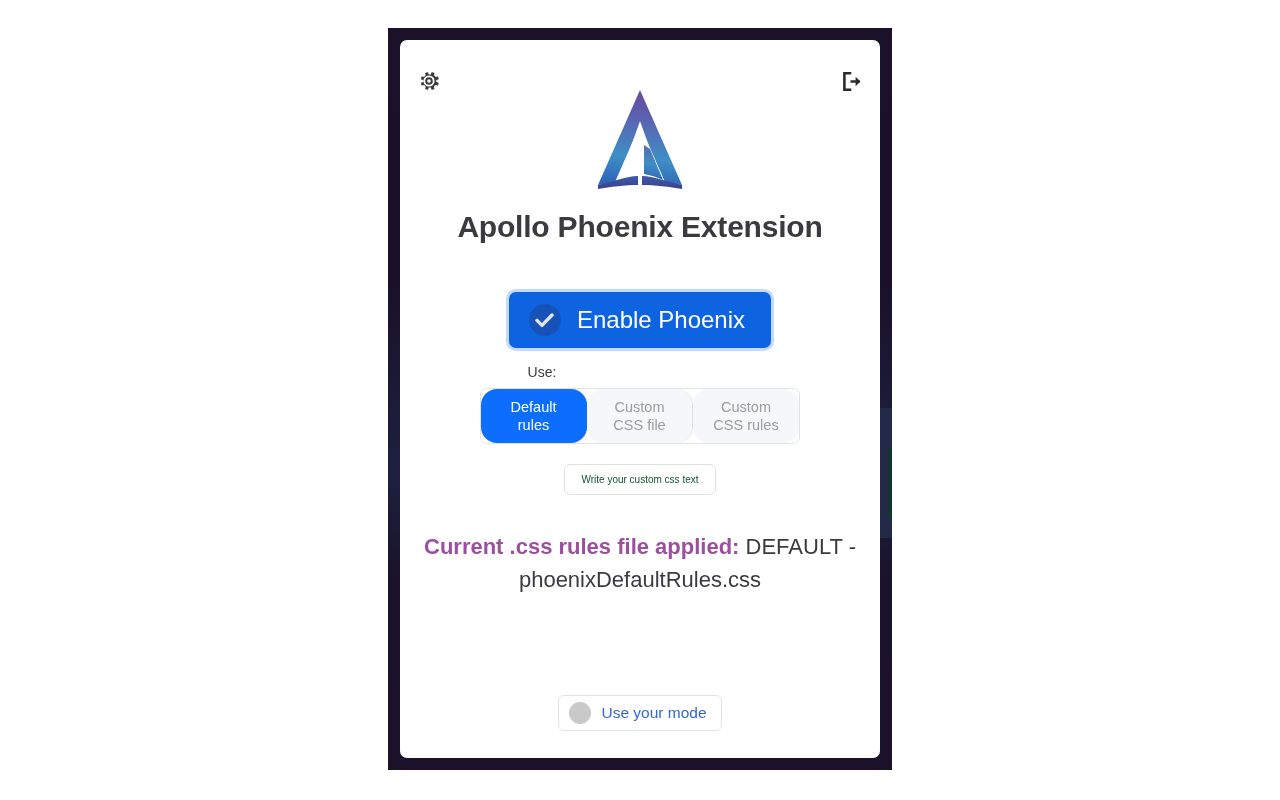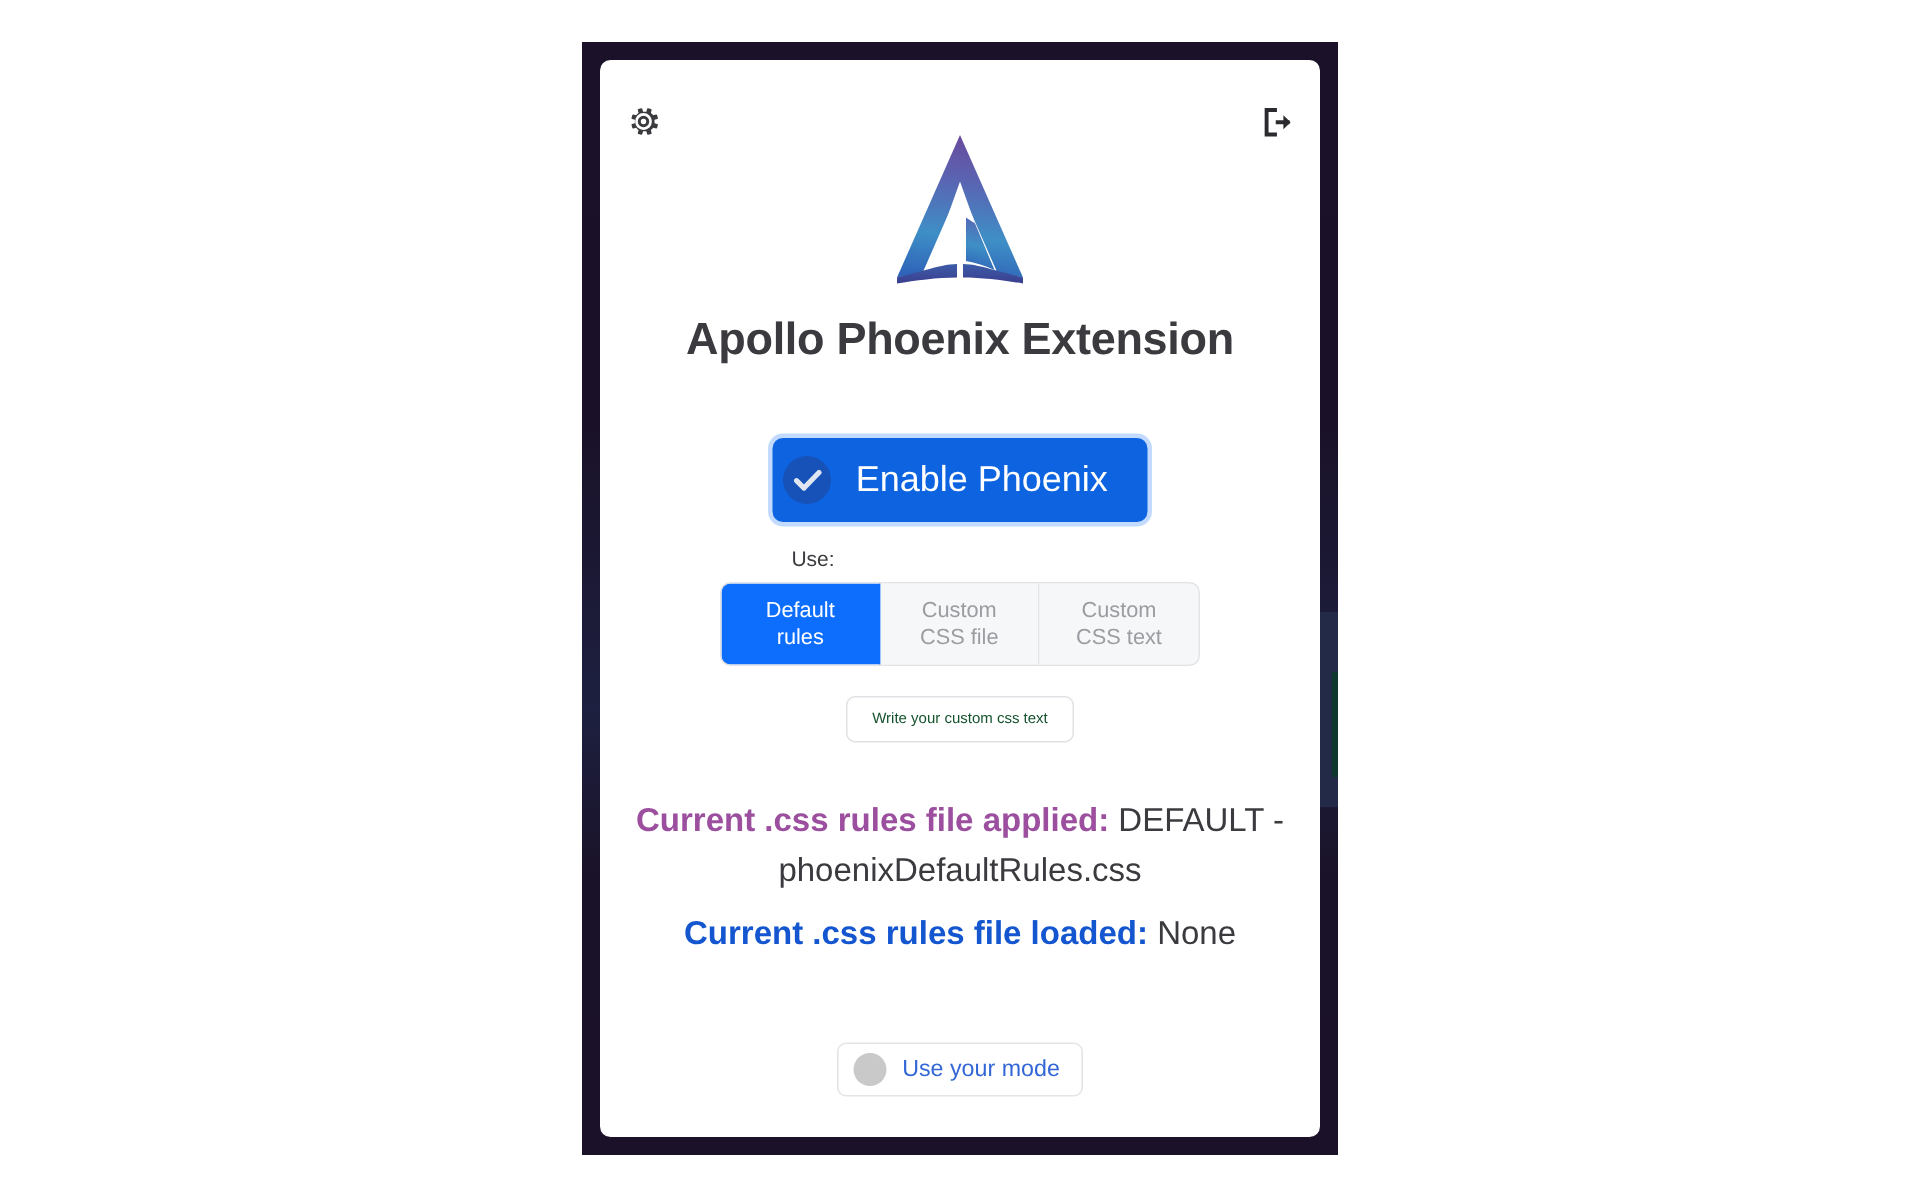--- a/index.html
+++ b/index.html
@@ -81,21 +81,21 @@
   .enable-row {
     position: absolute;
     left: 0; right: 0; top: 252px;
     display: flex; justify-content: center;
   }
   .enable-btn {
     display: flex; align-items: center; gap: 16px;
     background: #0d63e0;
     border: none;
     border-radius: 7px;
-    padding: 12px 26px 12px 7px;
+    padding: 12px 26px 12px 20px;
     box-shadow: 0 0 0 3px rgba(49,132,253,.30);
     cursor: pointer;
   }
   .enable-check {
     width: 32px; height: 32px; border-radius: 50%;
     background: #1752b8;
     display: flex; align-items: center; justify-content: center;
     flex: 0 0 auto;
   }
   .enable-label {
@@ -131,20 +131,21 @@
     width: 106px; height: 54px;
     display: flex; align-items: center; justify-content: center;
     text-align: center;
     font-size: 14.5px;
     line-height: 1.25;
     background: #f6f7f8;
     color: #9a9da1;
     border-right: 1px solid #e2e3e5;
     cursor: pointer;
     user-select: none;
+    border-radius: 16px;
   }
   .seg:last-child { border-right: none; }
   .seg.active {
     background: #0d6efd;
     color: #ffffff;
     border-right-color: #0d6efd;
   }
 
   
   .write-row {
@@ -284,39 +285,35 @@
           </div>
           <div class="seg">
             <span>
               <span>Custom</span><br>
               <span>CSS file</span>
             </span>
           </div>
           <div class="seg">
             <span>
               <span>Custom</span><br>
-              <span>CSS text</span>
+              <span>CSS rules</span>
             </span>
           </div>
         </div>
       </div>
 
       <div class="write-row">
         <button class="write-btn">Write your custom css text</button>
       </div>
 
       <div class="status status-applied">
         <span class="key key-applied">Current .css rules file applied:</span>
         <span class="val">DEFAULT - phoenixDefaultRules.css</span>
       </div>
 
-      <div class="status status-loaded">
-        <span class="key key-loaded">Current .css rules file loaded:</span>
-        <span class="val">None</span>
-      </div>
 
 
       <div class="toggle-row toggle-row-dark">
         <button class="toggle-btn">
           <span class="toggle-circle"></span>
           <span class="toggle-label">Use your mode</span>
         </button>
       </div>
 
     </div>

